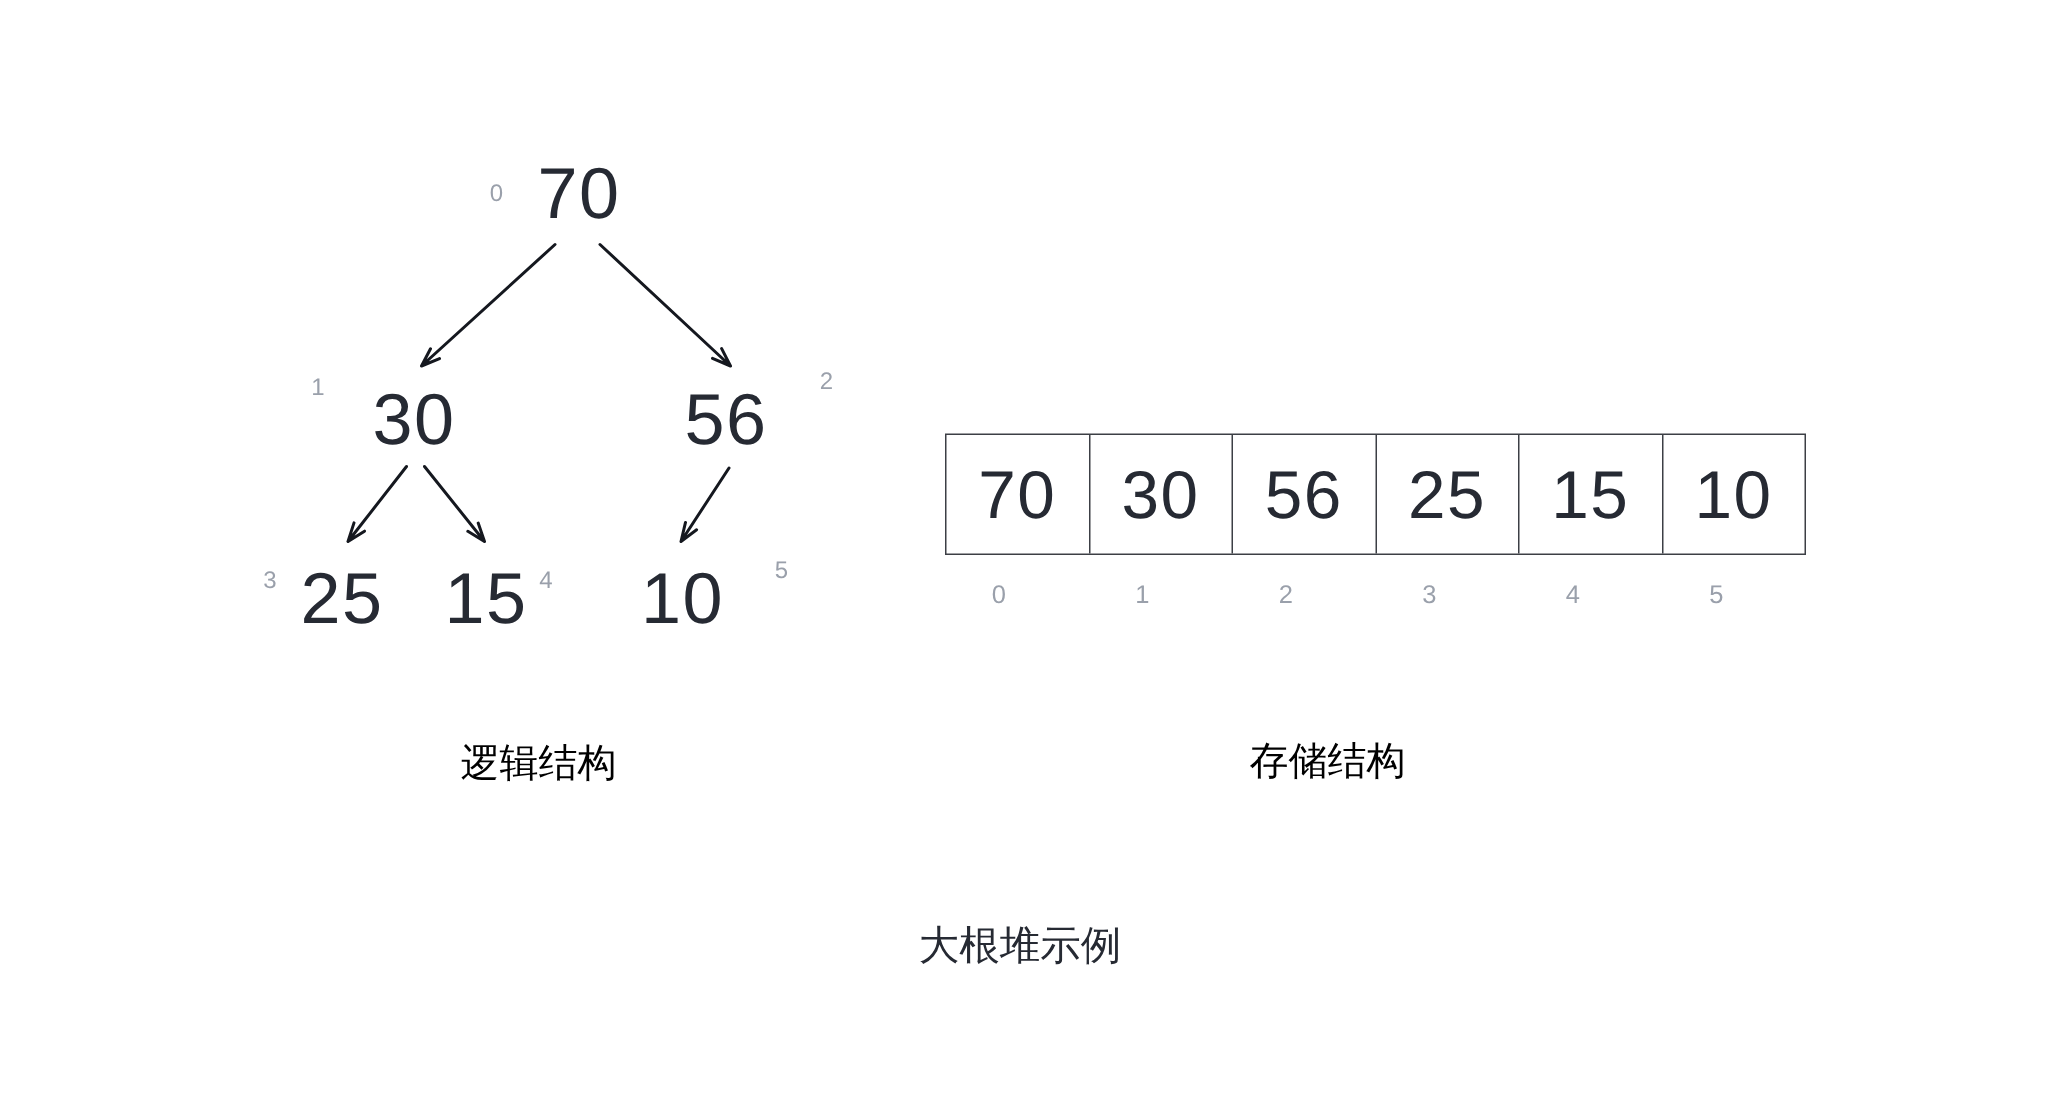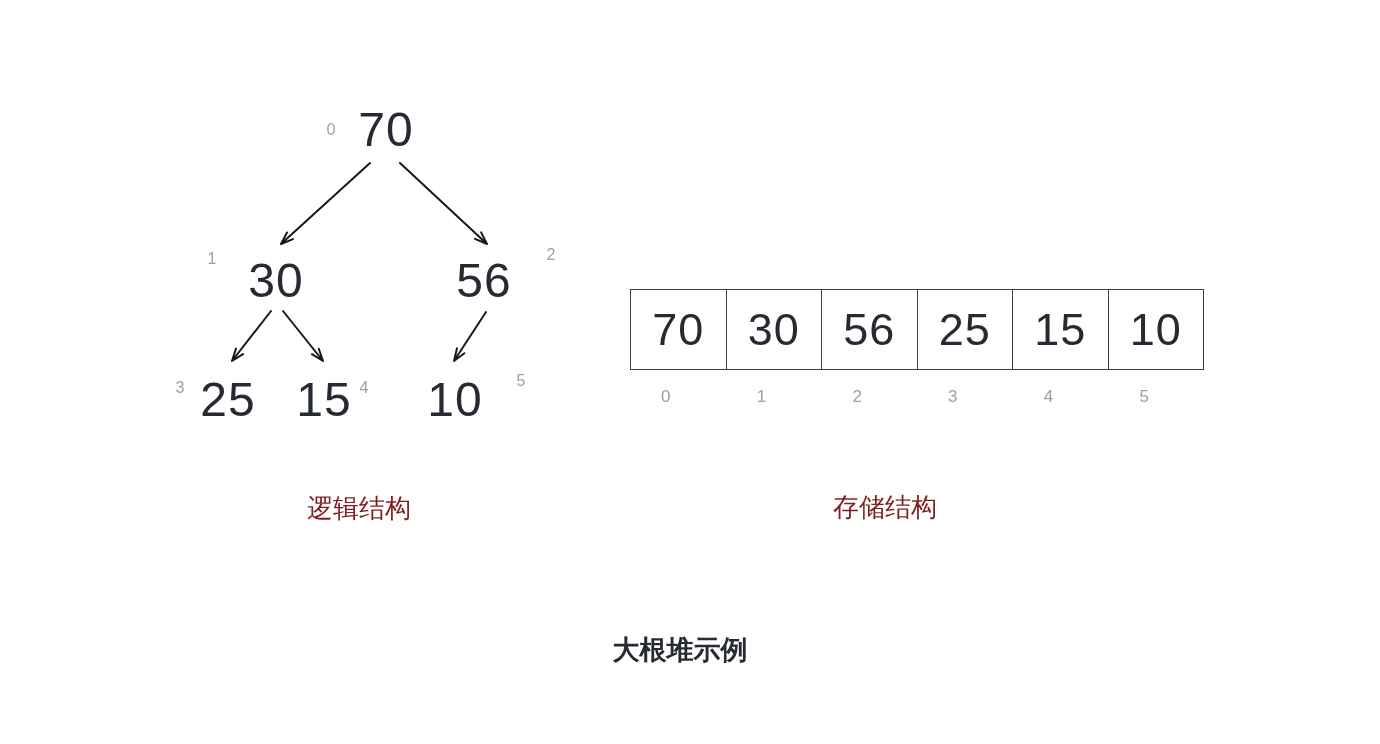--- a/index.html
+++ b/index.html
@@ -86,21 +86,21 @@
     text-align: center;
     font-size: 17px;
     line-height: 1;
     color: #9aa0ab;
   }
   .section-label {
     position: absolute;
     transform: translate(-50%, -50%);
     font-size: 26px;
     line-height: 1;
-    color: #7f1d1d;
+    color: #000000;
     white-space: nowrap;
   }
   .caption {
     position: absolute;
     transform: translate(-50%, -50%);
     font-size: 27px;
     line-height: 1;
     color: #262a33;
     white-space: nowrap;
   }
@@ -157,15 +157,15 @@
     <span>0</span>
     <span>1</span>
     <span>2</span>
     <span>3</span>
     <span>4</span>
     <span>5</span>
   </div>
 
   <div class="section-label" style="left:359px; top:508px;">逻辑结构</div>
   <div class="section-label" style="left:885px; top:507px;">存储结构</div>
-  <div class="caption" style="left:680px; top:650px;font-weight:bold;">大根堆示例</div>
+  <div class="caption" style="left:680px; top:631px;">大根堆示例</div>
 
 </div>
 
 </body></html>

